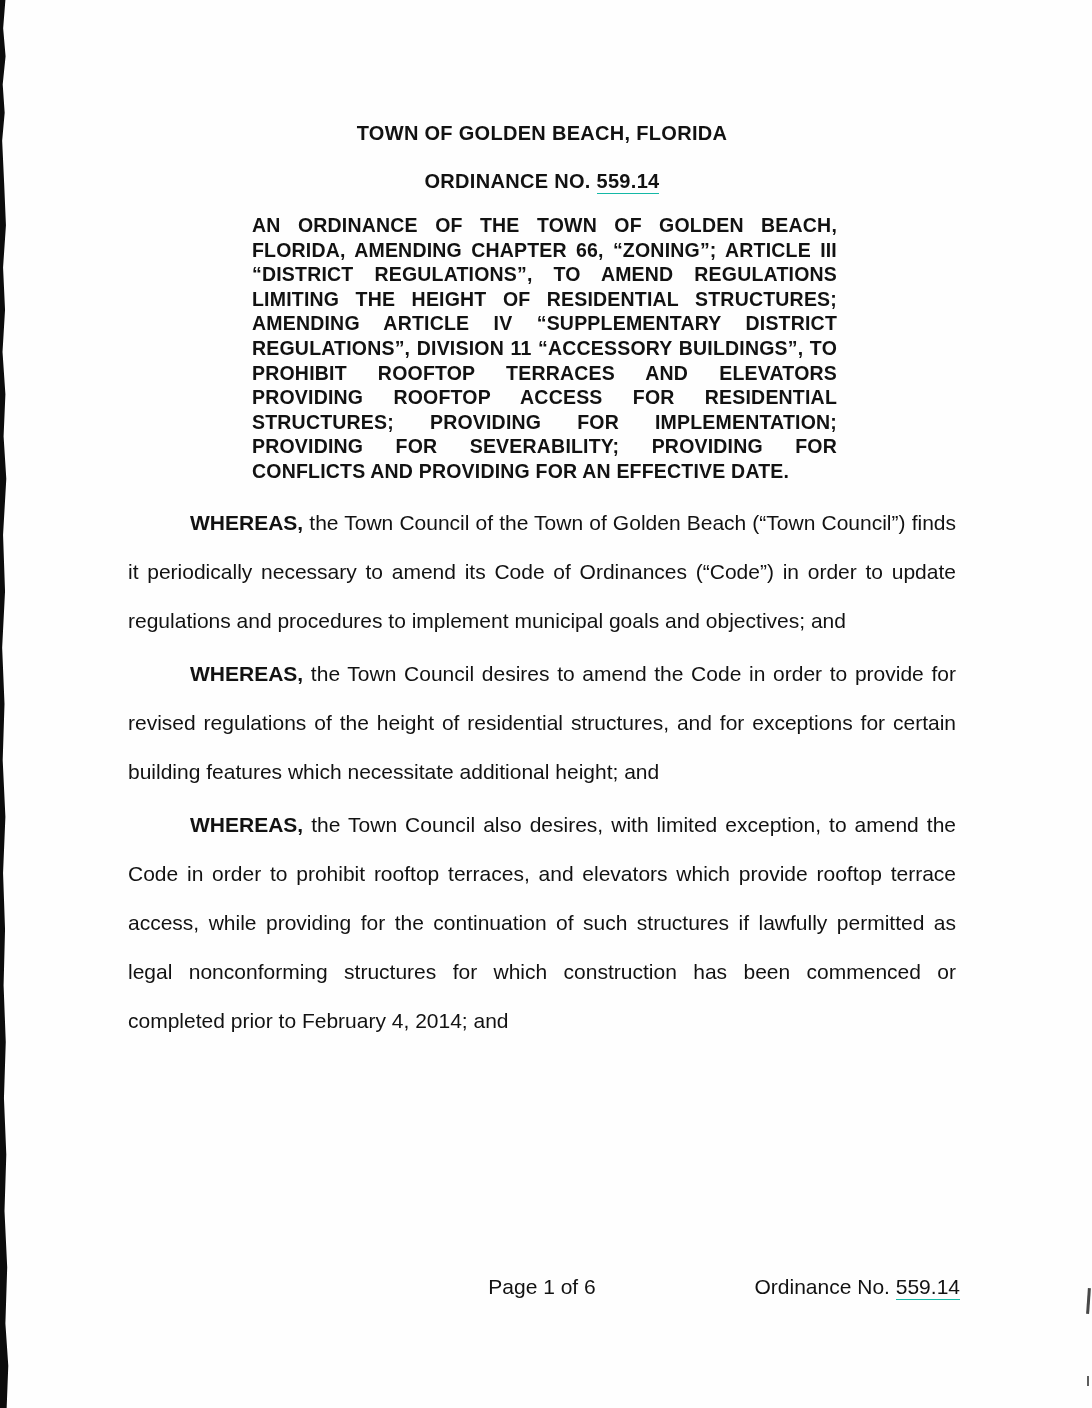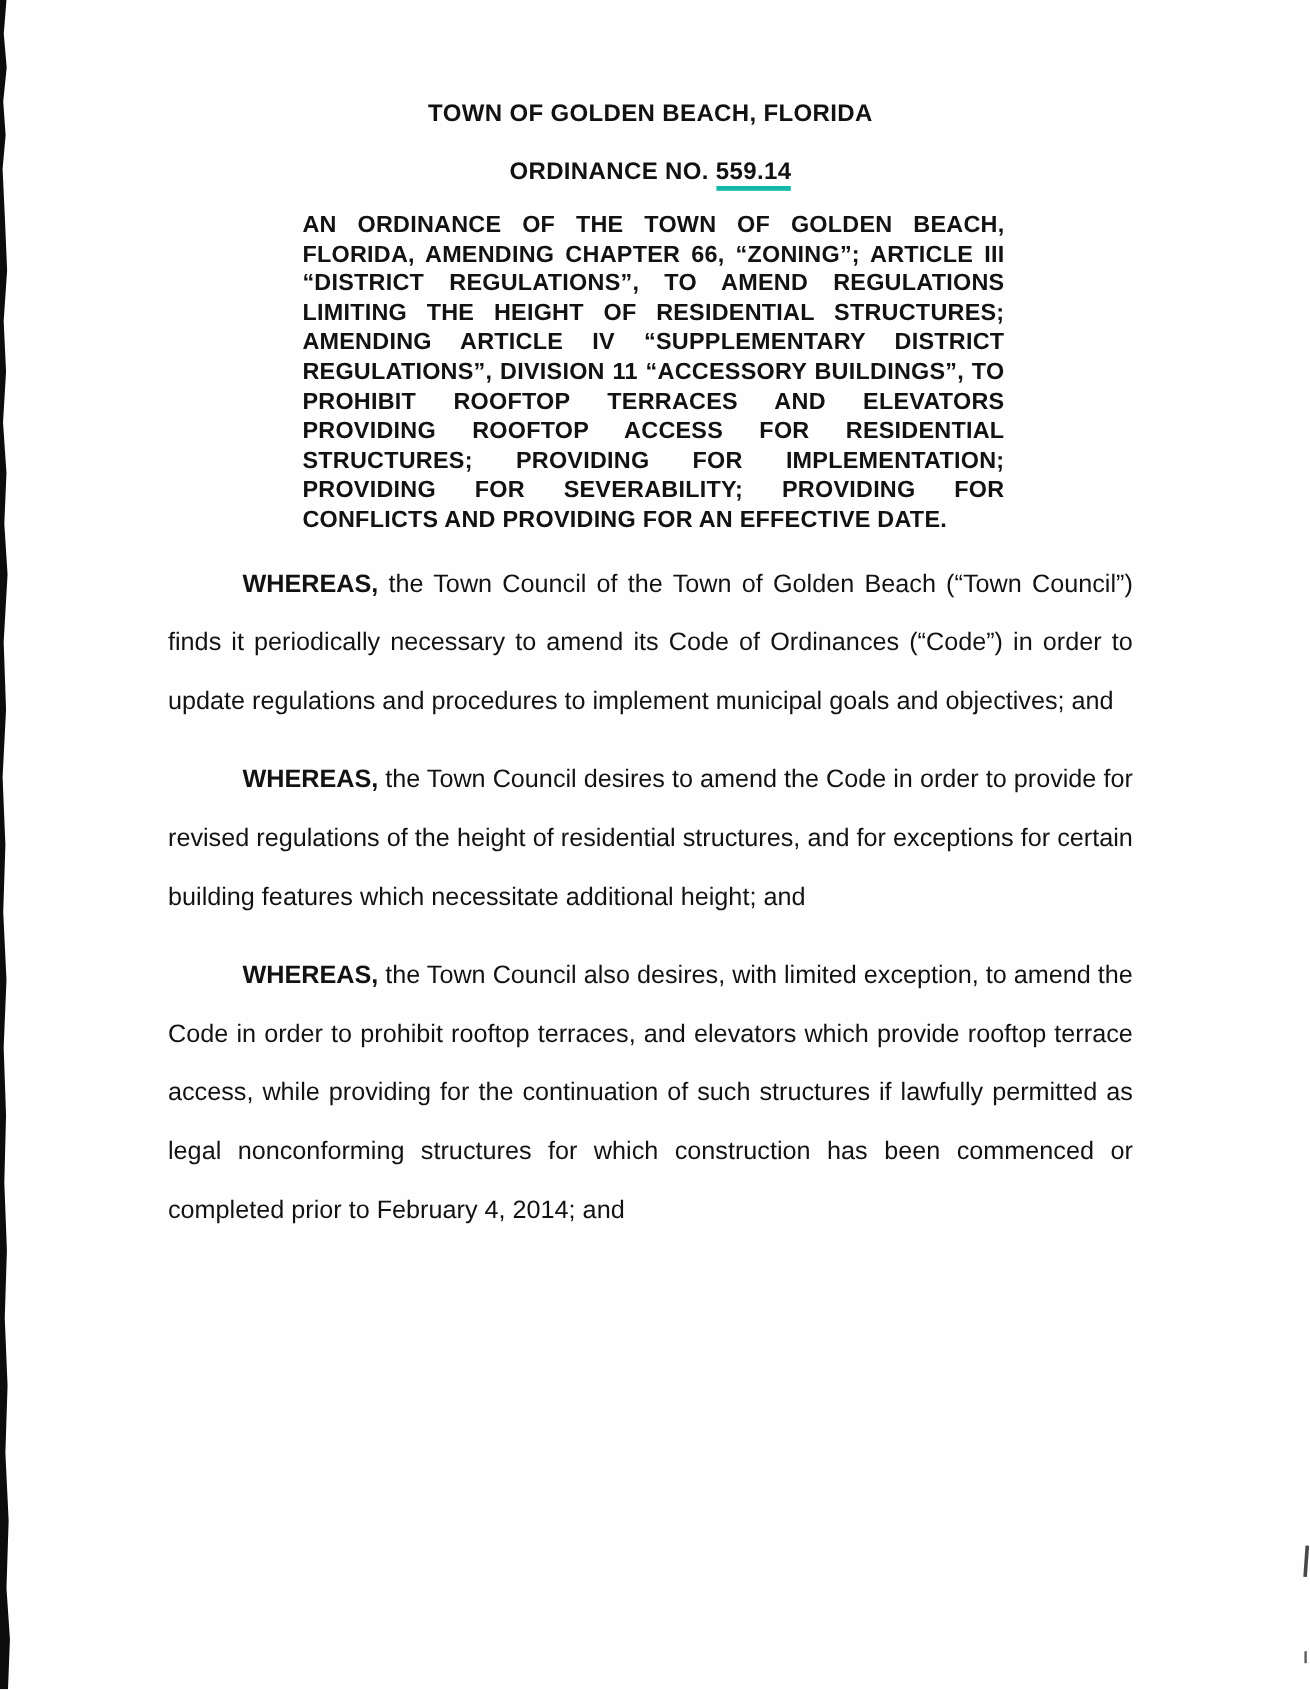--- a/index.html
+++ b/index.html
@@ -40,53 +40,53 @@
   .speck-2 { right: 3px; top: 1376px; width: 2px; height: 10px; opacity: .7; }
 
   .content {
     position: absolute;
     left: 124px;
     top: 0;
     width: 836px;
   }
   .doc-title {
     margin: 0;
-    padding-top: 82px;
+    padding-top: 120px;
     font-size: 20px;
     line-height: 26px;
     font-weight: bold;
     text-align: center;
     letter-spacing: 0.3px;
   }
   .ord-heading {
     margin: 22px 0 0 0;
     font-size: 20px;
     line-height: 26px;
     font-weight: bold;
     text-align: center;
     letter-spacing: 0.3px;
   }
   .u-num {
-    border-bottom: 4px solid #14b8a6;
+    border-bottom: 1px solid #14b8a6;
     padding-bottom: 1px;
   }
   .summary {
     width: 585px;
     margin: 19px 0 0 128px;
     font-size: 19.5px;
     line-height: 24.6px;
     font-weight: bold;
     text-align: justify;
     letter-spacing: 0.2px;
   }
   .body-paragraphs {
     margin-top: 14px;
   }
   .body-paragraphs p {
-    margin: 16px;
+    margin: 4px;
     font-size: 21px;
     line-height: 49px;
     text-align: justify;
     text-indent: 62px;
   }
   .footer {
     position: absolute;
     left: 124px;
     right: 132px;
     top: 1272px;
@@ -135,14 +135,20 @@
       </p>
 
       <p>
         <strong>WHEREAS,</strong><span> the Town Council also desires, with limited exception, to amend the Code in order to prohibit rooftop terraces, and elevators which provide rooftop terrace access, while providing for the continuation of such structures if lawfully permitted as legal nonconforming structures for which construction has been commenced or completed prior to February 4, 2014; and</span>
       </p>
 
 
     </div>
   </div>
 
+  <div class="footer">
+    <span class="page-label">Page 1 of 6</span>
+    <span class="ord-label">
+      <span>Ordinance No. </span><span class="u-num">559.14</span>
+    </span>
+  </div>
 
 </div>
 
 </body></html>

